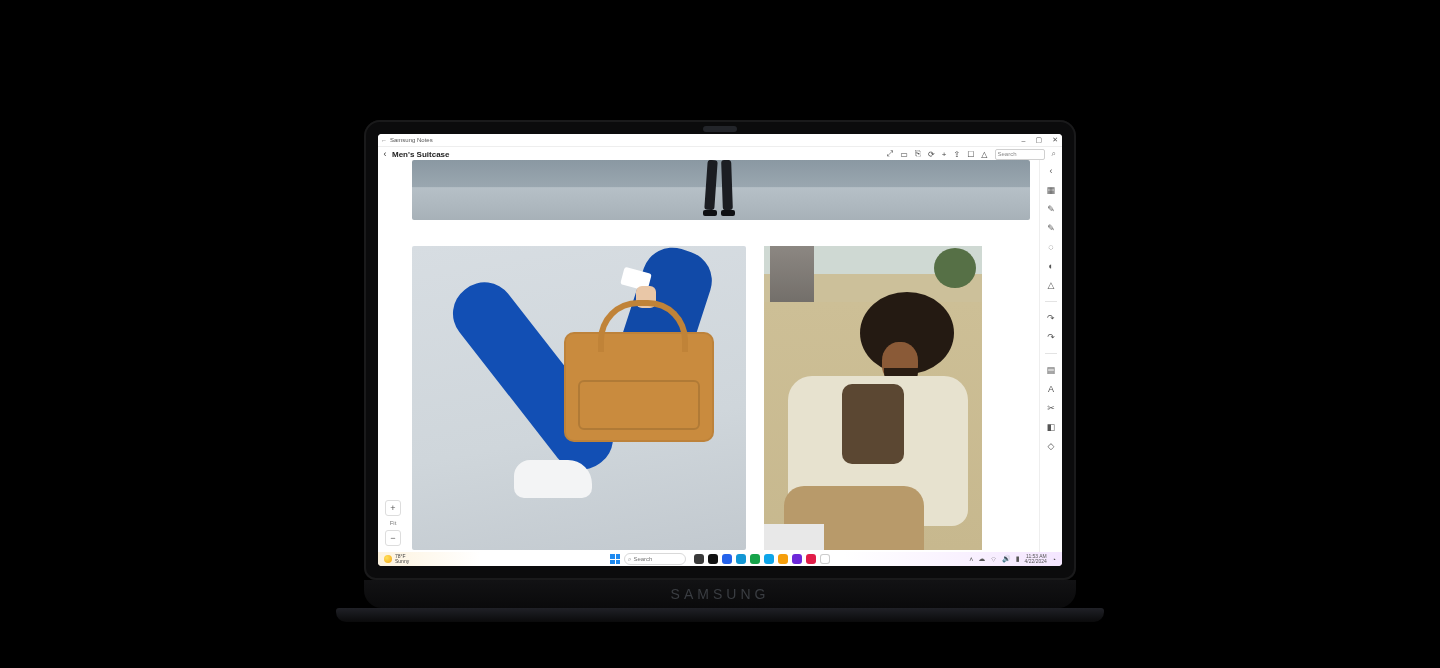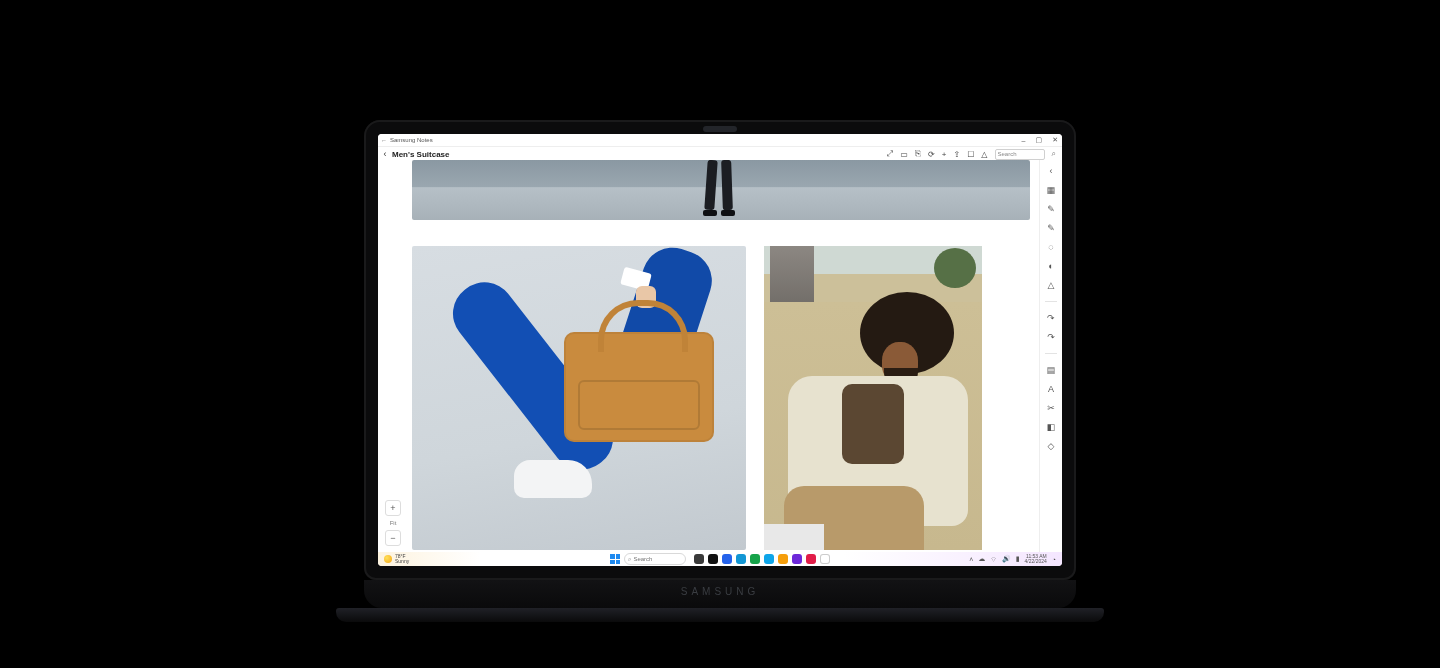--- a/index.html
+++ b/index.html
@@ -7,21 +7,21 @@
 
 .glow{position:absolute;left:320px;top:90px;width:800px;height:520px;border-radius:30px;
       background:radial-gradient(ellipse 55% 52% at 50% 45%,rgba(70,140,255,.35) 0%,rgba(30,60,170,.18) 40%,rgba(0,0,0,0) 72%);
       filter:blur(6px)}
 .laptop{position:absolute;left:364px;top:120px;width:712px;height:548px}
 .bezel{position:absolute;left:0;top:0;width:712px;height:460px;background:#0b0b0c;border-radius:16px 16px 12px 12px;
        box-shadow:inset 0 0 0 2px #1a1a1b}
 .camera{position:absolute;left:50%;top:6px;transform:translateX(-50%);width:34px;height:6px;border-radius:3px;background:#23252a}
 .screen{position:absolute;left:14px;top:14px;width:684px;height:432px;background:#fff;border-radius:4px;overflow:hidden}
 .chin{position:absolute;left:0;top:460px;width:712px;height:28px;background:linear-gradient(#121214,#0a0a0b);border-radius:0 0 18px 18px}
-.brand{position:absolute;left:50%;top:466px;transform:translateX(-50%);font-size:10px;letter-spacing:4px;color:#3a3d42}
+.brand{position:absolute;left:50%;top:466px;transform:translateX(-50%);font-size:14px;letter-spacing:4px;color:#3a3d42}
 .footbar{position:absolute;left:-28px;top:488px;width:768px;height:14px;border-radius:3px 3px 10px 10px;
          background:linear-gradient(#202127,#0a0a0b);}
 
 .titlebar{height:12px;background:#fff;border-bottom:1px solid #eee;display:flex;align-items:center;font-size:6px;color:#555;position:relative}
 .titlebar .back{width:12px;text-align:center;color:#666}
 .titlebar .winctrl{position:absolute;right:4px;top:0;height:12px;display:flex;gap:10px;align-items:center;color:#555;font-size:7px}
 .toolbar{height:14px;background:#fff;border-bottom:1px solid #e6e6e6;display:flex;align-items:center;position:relative;font-size:7px;color:#222}
 .toolbar .chev{width:14px;text-align:center;font-size:9px;color:#333}
 .toolbar .title{font-weight:700;font-size:8px}
 .toolbar .tools{position:absolute;right:6px;top:0;height:14px;display:flex;align-items:center;gap:7px;color:#444}

